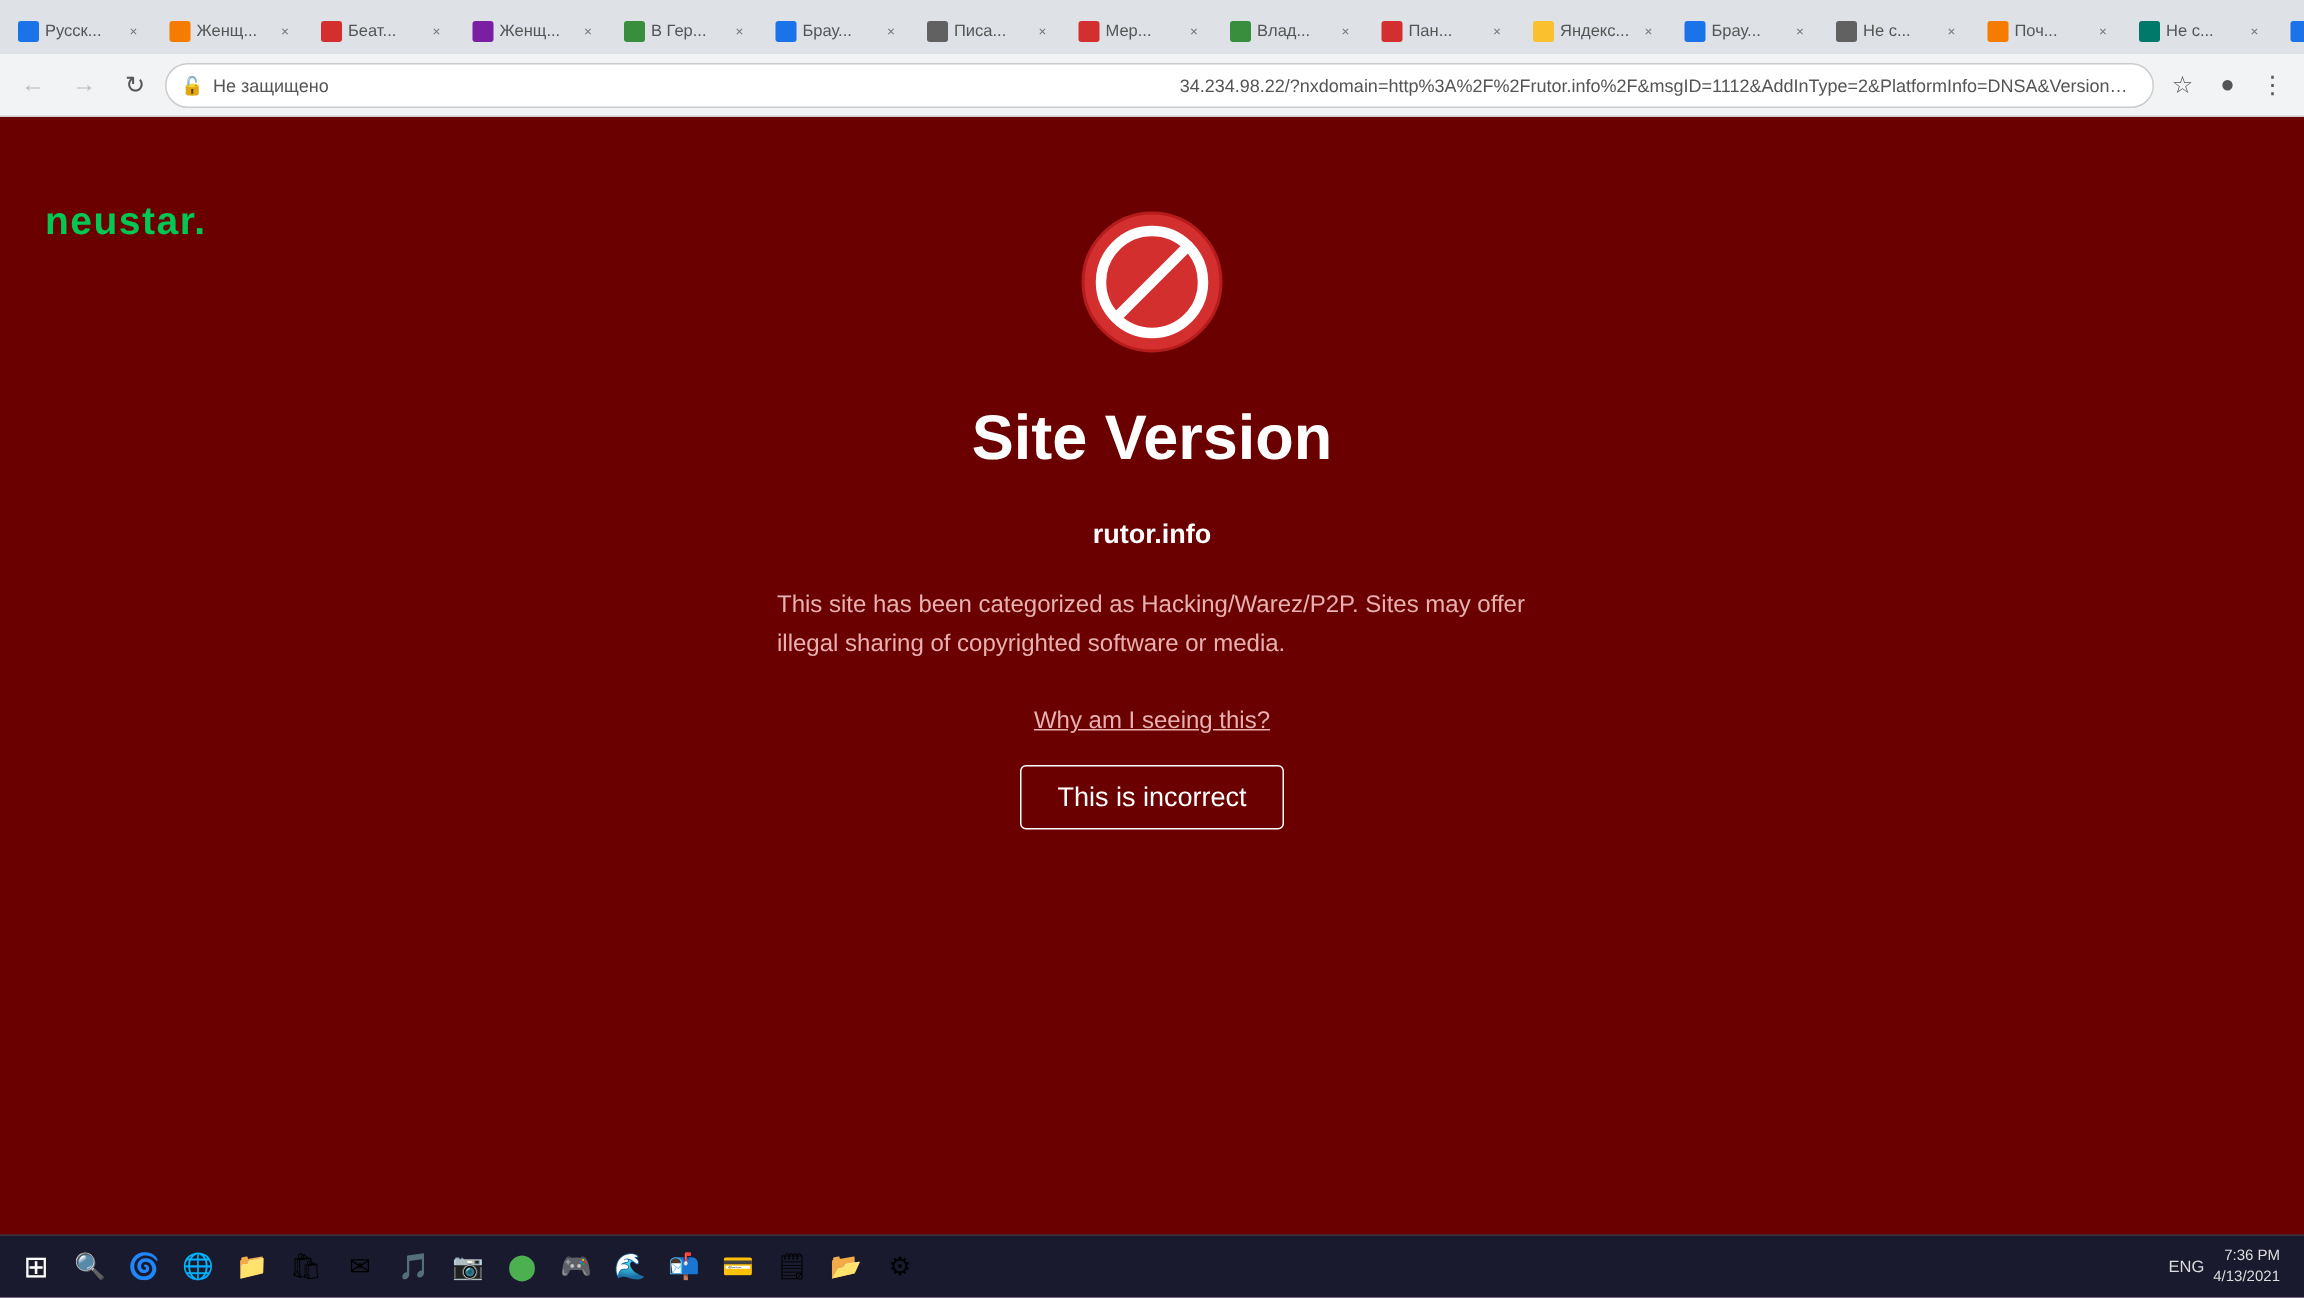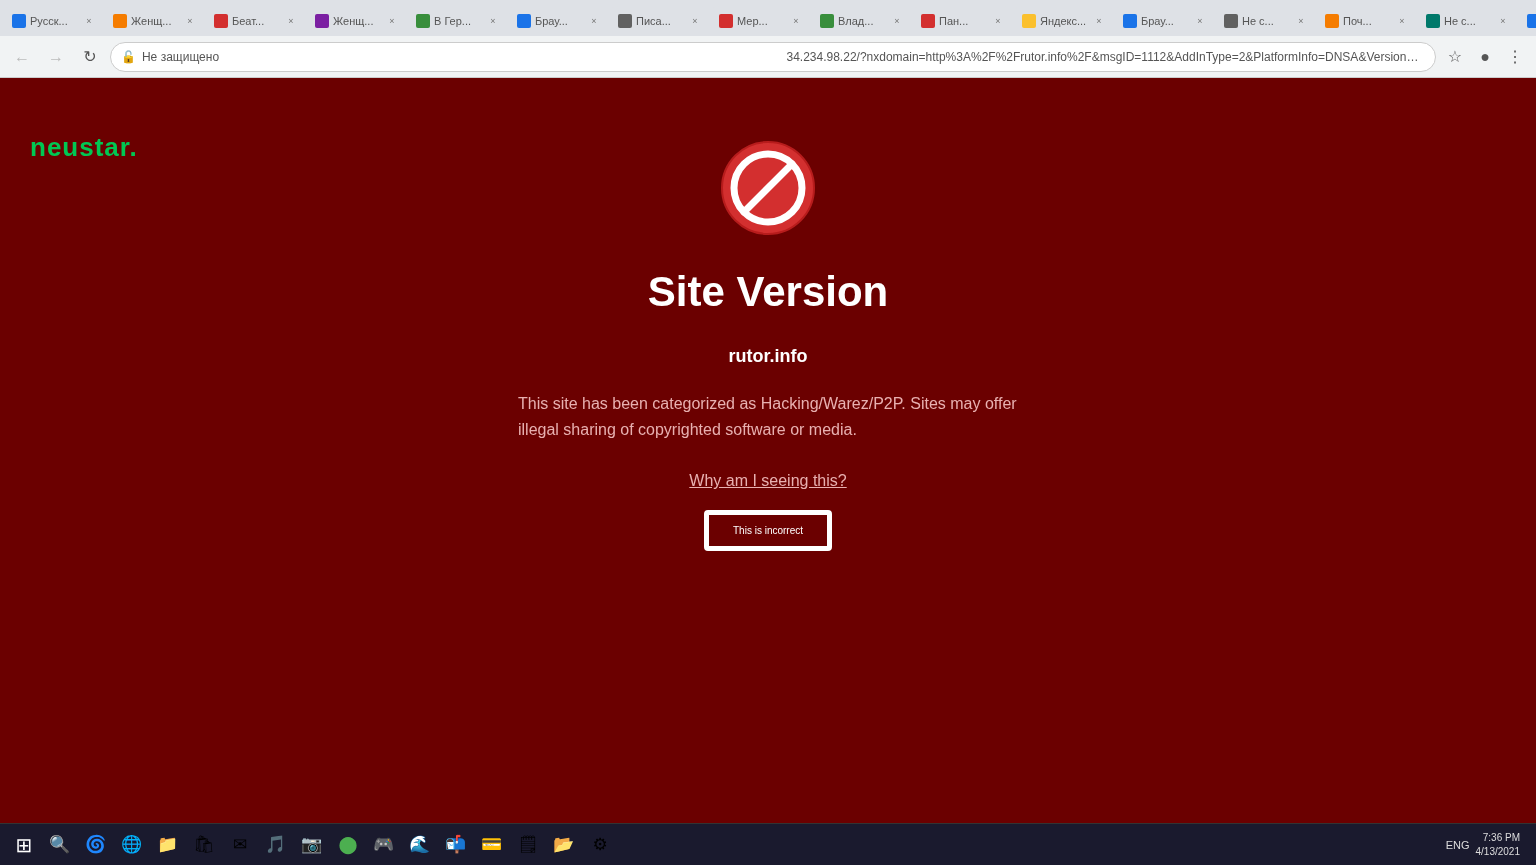--- a/index.html
+++ b/index.html
@@ -188,25 +188,25 @@
 
     .why-link {
       color: #e8b0b0;
       text-decoration: underline;
       font-size: 16px;
       cursor: pointer;
       margin-bottom: 20px;
     }
 
     .incorrect-btn {
-      border: 5px solid #ffffff;
+      border: 1px solid #ffffff;
       background: transparent;
       color: #fff;
       padding: 10px 24px;
-      font-size: 10px;
+      font-size: 18px;
       border-radius: 4px;
       cursor: pointer;
     }
 
     
     .taskbar {
       height: 42px;
       background: #1a1a2e;
       display: flex;
       align-items: center;

